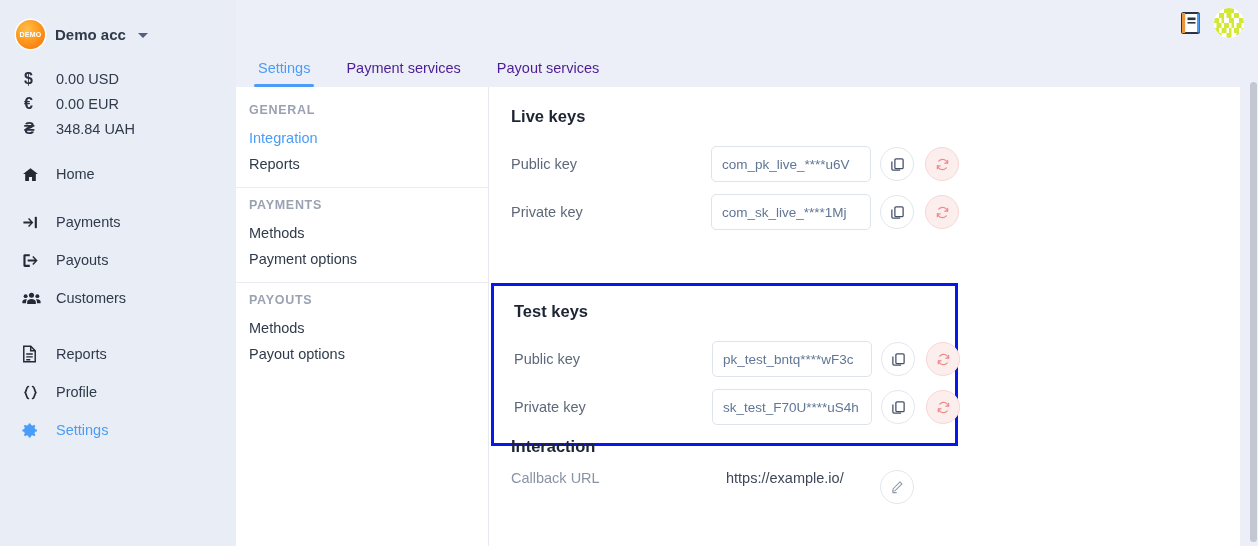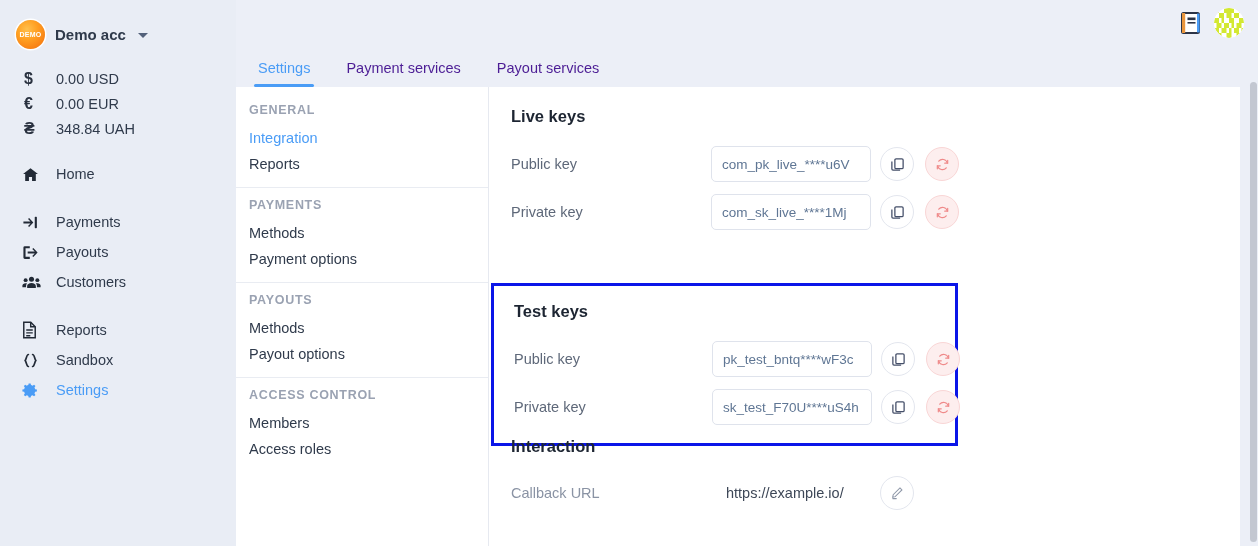--- a/index.html
+++ b/index.html
@@ -58,21 +58,21 @@
   .bal-sym {
     width: 32px; flex: 0 0 32px;
     font-size: 16px; font-weight: bold; color: #29313f;
     text-align: left;
   }
   .bal-txt { font-size: 14.5px; color: #2f3a4b; }
 
   .nav-group { margin-top: 18px; }
   .nav-item {
     display: flex; align-items: center; height: 30px;
-    padding-left: 22px; gap: 0; cursor: pointer;
+    padding-left: 22px; gap: 0; cursor: pointer; margin-top: 8px;
   }
   .nav-ico {
     width: 34px; flex: 0 0 34px;
     display: flex; align-items: center;
     color: #222a36;
   }
   .nav-lbl { font-size: 14.5px; color: #2f3a4b; }
   .nav-item.active .nav-lbl { color: #4a9cf6; }
   .nav-item.active .nav-ico { color: #4a9cf6; }
   .nav-gap { height: 18px; }
@@ -171,21 +171,21 @@
   .test-box {
     position: absolute; left: 2px; top: 196px;
     width: 467px; height: 163px;
     border: 3px solid #0b16e8;
     background: #fff;
     padding: 16px 0 0 20px;
   }
   .test-box .key-label { width: 198px; flex: 0 0 198px; }
 
   .interaction { position: absolute; left: 22px; top: 350px; width: 470px; }
-  .cb-row { display: flex; align-items: center; height: 46px; }
+  .cb-row { display: flex; height: 46px; }
   .cb-label { width: 215px; flex: 0 0 215px; font-size: 14.5px; color: #8a93a4; }
   .cb-value { font-size: 14.5px; color: #3d4757; }
 
   
   .gutter {
     position: absolute; right: 0; top: 40px; width: 18px; height: 506px;
     background: #eceff7;
   }
   .scroll-track {
     position: absolute; right: 0; top: 40px; width: 9px; height: 506px;
@@ -286,21 +286,21 @@
         </span>
         <span class="nav-lbl">Reports</span>
       </div>
       <div class="nav-item">
         <span class="nav-ico">
           <svg width="17" height="17" viewBox="0 0 24 24" fill="none" stroke="currentColor" stroke-width="2.4" stroke-linecap="round">
             <path d="M9 3.5C6.5 3.5 6.5 9 4.5 12c2 3 2 8.5 4.5 8.5"></path>
             <path d="M15 3.5c2.5 0 2.5 5.5 4.5 8.5-2 3-2 8.5-4.5 8.5"></path>
           </svg>
         </span>
-        <span class="nav-lbl">Sandbox</span>
+        <span class="nav-lbl">Profile</span>
       </div>
       <div class="nav-item active">
         <span class="nav-ico">
           <svg width="17" height="17" viewBox="0 0 24 24" fill="currentColor">
             <path d="M12 8.2A3.8 3.8 0 1 0 12 15.8 3.8 3.8 0 0 0 12 8.2zm9 5.2v-2.8l-2.5-.5a6.9 6.9 0 0 0-.9-2.2l1.4-2.1-2-2-2.1 1.4a6.9 6.9 0 0 0-2.2-.9L12.2 2H9.4l-.5 2.3a6.9 6.9 0 0 0-2.2.9L4.6 3.8l-2 2 1.4 2.1a6.9 6.9 0 0 0-.9 2.2L.6 10.6v2.8l2.5.5c.2.8.5 1.5.9 2.2l-1.4 2.1 2 2 2.1-1.4c.7.4 1.4.7 2.2.9l.5 2.3h2.8l.5-2.3c.8-.2 1.5-.5 2.2-.9l2.1 1.4 2-2-1.4-2.1c.4-.7.7-1.4.9-2.2z"></path>
           </svg>
         </span>
         <span class="nav-lbl">Settings</span>
       </div>
     </div>
@@ -380,25 +380,20 @@
         <div class="sub-sec">
           <div class="sub-head">PAYMENTS</div>
           <div class="sub-item">Methods</div>
           <div class="sub-item">Payment options</div>
         </div>
         <div class="sub-sec">
           <div class="sub-head">PAYOUTS</div>
           <div class="sub-item">Methods</div>
           <div class="sub-item">Payout options</div>
         </div>
-        <div class="sub-sec">
-          <div class="sub-head">ACCESS CONTROL</div>
-          <div class="sub-item">Members</div>
-          <div class="sub-item">Access roles</div>
-        </div>
       </nav>
 
       <section class="content">
 
         <div class="sec-title">Live keys</div>
 
         <div class="key-row">
           <div class="key-label">Public key</div>
           <div class="key-input">com_pk_live_****u6V</div>
           <button class="icon-btn">

